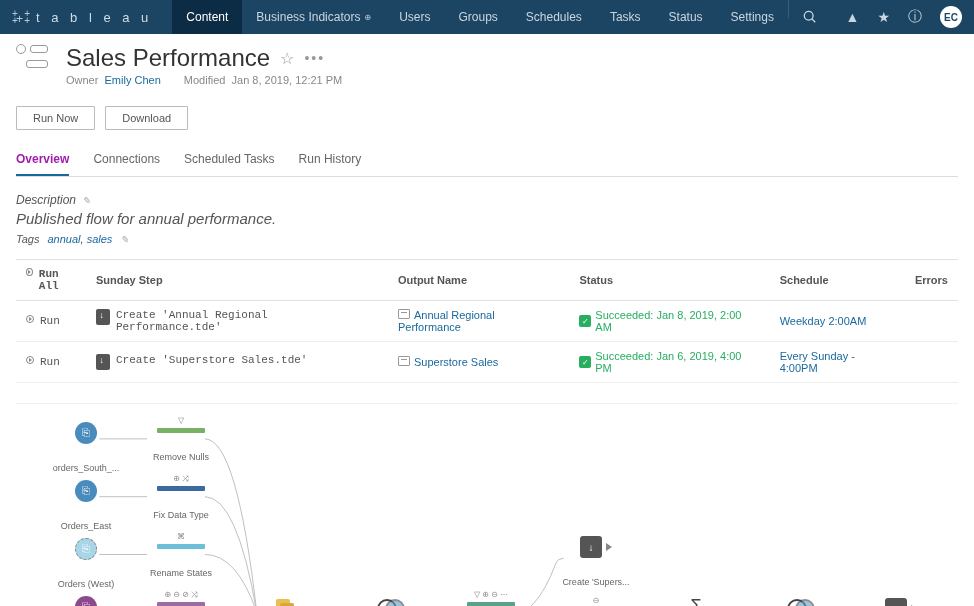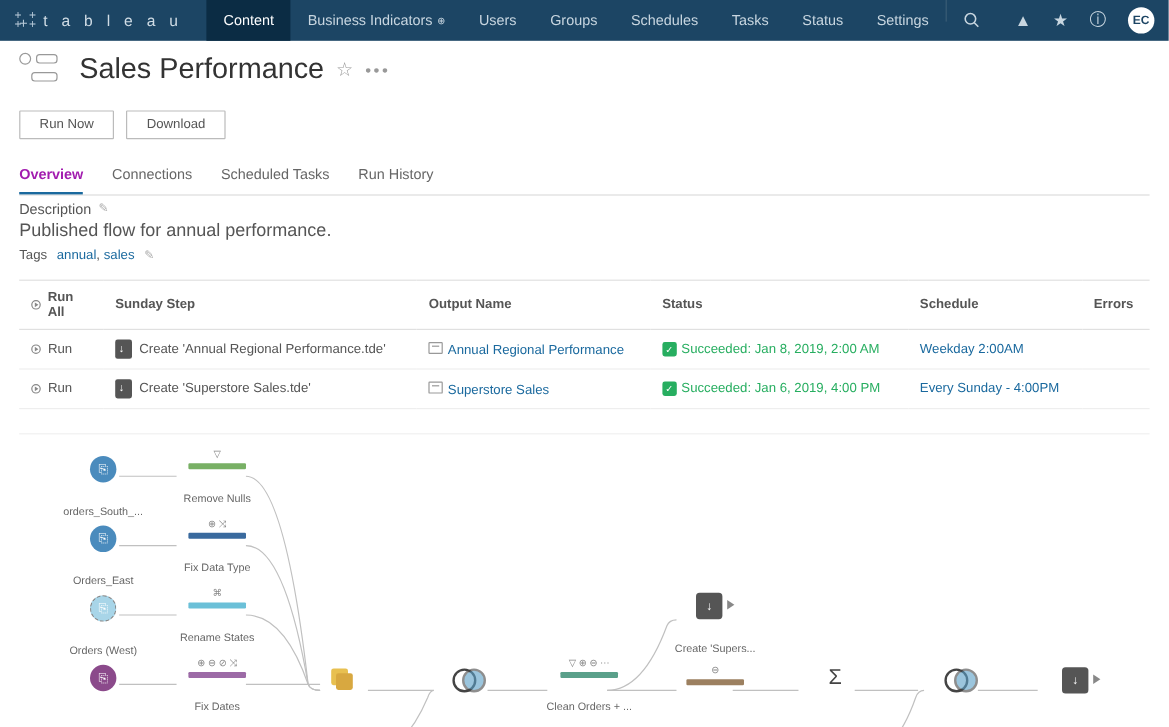--- a/index.html
+++ b/index.html
@@ -30,30 +30,30 @@
 .star-icon { color: #999; font-size: 16px; cursor: pointer; }
 .more-icon { color: #999; font-size: 14px; cursor: pointer; letter-spacing: 2px; }
 .meta-row { font-size: 11px; color: #888; margin-left: 50px; margin-top: 2px; }
 .meta-row a { color: #1a699e; text-decoration: none; cursor: pointer; }
 .meta-row .sep2 { margin: 0 10px; }
 .btn-row { margin: 20px 0 0 0; display: flex; gap: 10px; }
 .btn { border: 1px solid #bbb; background: #fff; padding: 5px 16px; font-size: 11px; cursor: pointer; border-radius: 1px; color: #555; }
 .tabs { display: flex; gap: 24px; border-bottom: 1px solid #ddd; margin-top: 14px; }
 .tab { padding: 8px 0; font-size: 12px; color: #666; cursor: pointer; border-bottom: 2px solid transparent; }
 .tab.active { color: #a21caf; border-bottom: 2px solid #1a699e; font-weight: 600; }
-.desc-section { margin-top: 4px; }
+.desc-section { margin-top: 16px; font-style: italic; }
 .desc-label { font-size: 12px; color: #555; display: inline-flex; align-items: center; gap: 6px; }
 .desc-label .edit { color: #aaa; font-size: 10px; cursor: pointer; }
 .desc-text { font-size: 15px; color: #555; margin-top: 3px; }
 .tags-row { margin-top: 6px; font-size: 11px; color: #555; display: flex; align-items: center; gap: 8px;}
 .tags-row a { color: #1a699e; text-decoration: none; cursor: pointer; }
 .outputs-table { width: 100%; border-collapse: collapse; margin-top: 14px; }
 .outputs-table th { text-align: left; font-size: 11px; font-weight: 600; color: #555; padding: 8px 10px; border-top: 1px solid #e0e0e0; border-bottom: 1px solid #e0e0e0; }
 .outputs-table td { padding: 8px 10px; font-size: 11px; border-bottom: 1px solid #eee; color: #555; }
-.run-cell { display: flex; align-items: center; gap: 6px; }
+.run-cell { display: flex; align-items: flex-start; gap: 6px; font-family: Liberation Mono, monospace; }
 .play-icon-outline { width: 8px; height: 8px; border: 1px solid #888; border-radius: 50%; display: inline-flex; align-items: center; justify-content: center; cursor: pointer; }
 .play-icon-outline::after { content: ''; width: 0; height: 0; border-top: 2px solid transparent; border-bottom: 2px solid transparent; border-left: 3px solid #888; margin-left: 1px; }
 .file-icon { width: 14px; height: 16px; background: #555; border-radius: 2px; display: inline-block; position: relative; }
 .file-icon::after { content: '↓'; color: #fff; font-size: 9px; position: absolute; top: 2px; left: 3px; }
 .ds-icon { display: inline-block; width: 12px; height: 10px; border: 1px solid #999; border-radius: 1px; margin-right: 4px; position: relative; }
 .ds-icon::after { content: ''; position: absolute; left: 2px; top: 2px; right: 2px; height: 1px; background: #999; }
 a.link { color: #1a699e; text-decoration: none; cursor: pointer; }
 .status-cell { display: flex; align-items: center; gap: 4px; }
 .check-icon { width: 12px; height: 12px; background: #27ae60; border-radius: 2px; display: inline-flex; align-items: center; justify-content: center; color: #fff; font-size: 8px; }
 .graph-area { margin-top: 20px; position: relative; height: 300px; overflow: hidden; border-top: 1px solid #f0f0f0; padding-top: 0; }
@@ -121,20 +121,27 @@
   <div class="header-row">
     <div class="flow-icon">
       <div class="flow-circle"></div>
       <div class="flow-rect" style="width:18px;height:8px;left:14px;top:1px"></div>
       <div class="flow-rect" style="width:22px;height:8px;left:10px;top:16px"></div>
     </div>
     <h1 class="title">Sales Performance</h1>
     <span class="star-icon">☆</span>
     <span class="more-icon">•••</span>
   </div>
+  <div class="meta-row">
+    <span>Owner</span>
+    &nbsp;<a>Emily Chen</a>
+    <span class="sep2"></span>
+    <span>Modified</span>
+    &nbsp;<span>Jan 8, 2019, 12:21 PM</span>
+  </div>
 
   <div class="btn-row">
     <button class="btn">Run Now</button>
     <button class="btn">Download</button>
   </div>
 
   <div class="tabs">
     <div class="tab active">Overview</div>
     <div class="tab">Connections</div>
     <div class="tab">Scheduled Tasks</div>

